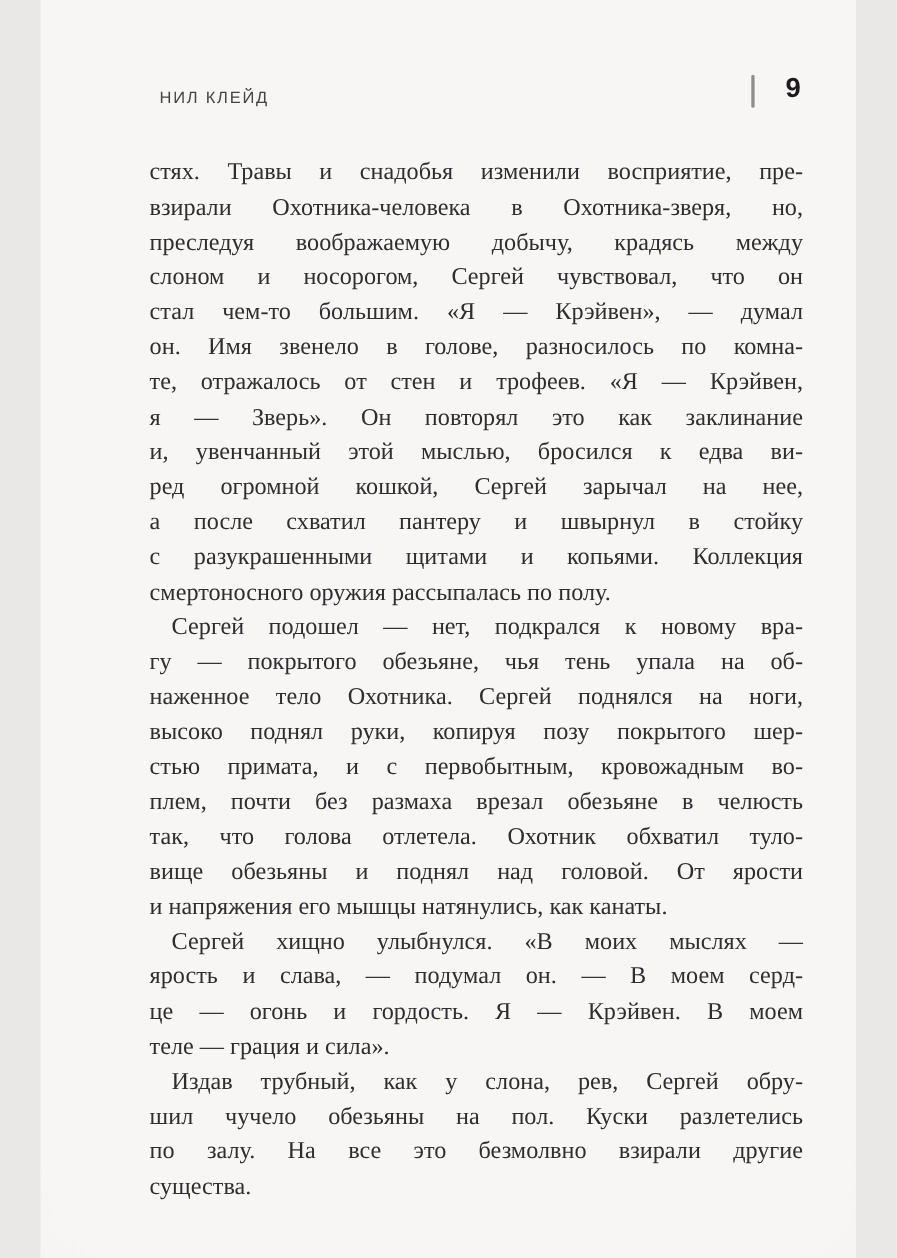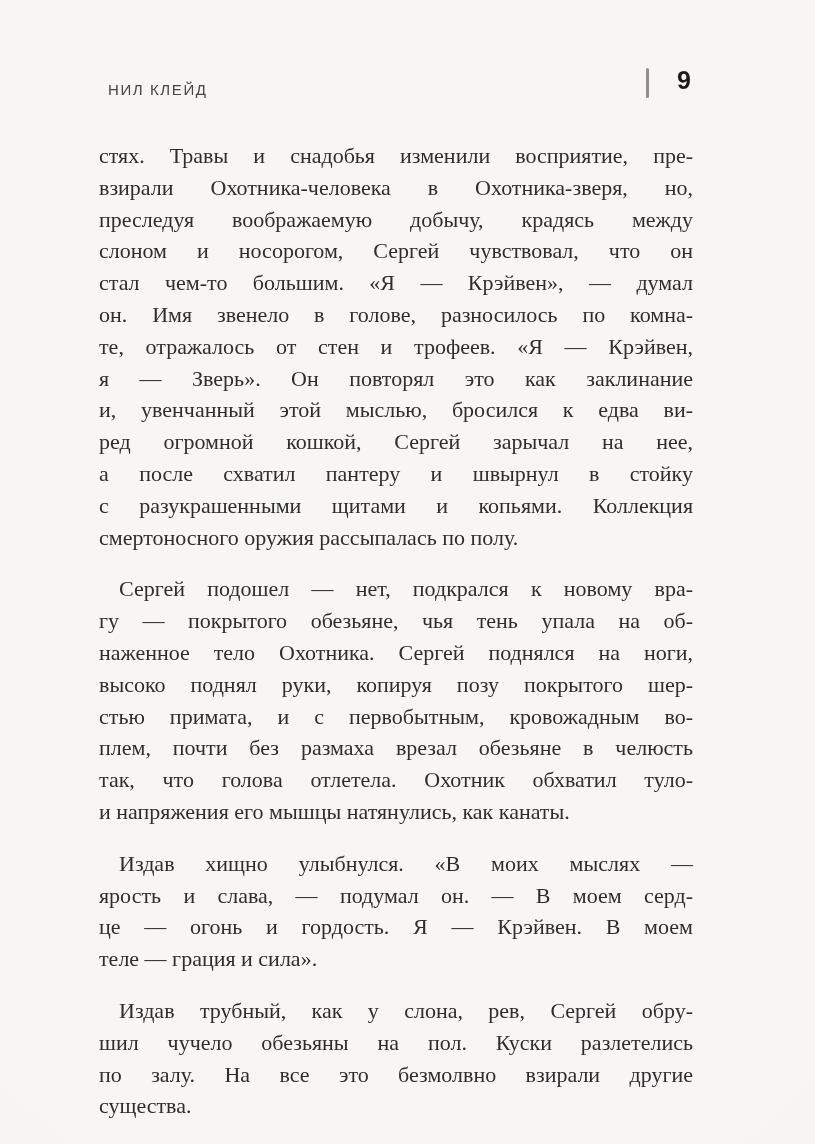--- a/index.html
+++ b/index.html
@@ -2,21 +2,21 @@
 <html lang="ru"><head>
 <meta charset="utf-8">
 <style>
   html, body {
     margin: 0;
     padding: 0;
     background: #e9e8e6;
   }
   .page {
     position: relative;
-    width: 815px;
+    width: 741px;
     height: 1144px;
     margin: 0 auto;
     overflow: hidden;
     background: #f4f3f1;
     background-image: radial-gradient(140% 120% at 50% 42%, #f7f6f4 55%, #eeedeb 100%);
     font-family: "Liberation Serif", serif;
   }
   
   .running-title {
     position: absolute;
@@ -61,21 +61,20 @@
   .line {
     height: 31.8px;
     text-align: justify;
     text-align-last: justify;
   }
   .line.last {
     text-align-last: left;
   }
   .line.indent {
     text-indent: 20px;
-    margin-top: 20px;
   }
 </style>
 </head>
 <body>
 
 <div class="page">
 
   <span class="running-title">НИЛ КЛЕЙД</span>
 
   <span class="pagenum-divider"></span>
@@ -96,22 +95,23 @@
       <div class="line">а после схватил пантеру и швырнул в стойку</div>
       <div class="line">с разукрашенными щитами и копьями. Коллекция</div>
       <div class="line last">смертоносного оружия рассыпалась по полу.</div>
       <div class="line indent">Сергей подошел — нет, подкрался к новому вра-</div>
       <div class="line">гу — покрытого обезьяне, чья тень упала на об-</div>
       <div class="line">наженное тело Охотника. Сергей поднялся на ноги,</div>
       <div class="line">высоко поднял руки, копируя позу покрытого шер-</div>
       <div class="line">стью примата, и с первобытным, кровожадным во-</div>
       <div class="line">плем, почти без размаха врезал обезьяне в челюсть</div>
       <div class="line">так, что голова отлетела. Охотник обхватил туло-</div>
+      <div class="line">вище обезьяны и поднял над головой. От ярости</div>
       <div class="line last">и напряжения его мышцы натянулись, как канаты.</div>
-      <div class="line indent">Издав хищно улыбнулся. «В моих мыслях —</div>
+      <div class="line indent">Сергей хищно улыбнулся. «В моих мыслях —</div>
       <div class="line">ярость и слава, — подумал он. — В моем серд-</div>
       <div class="line">це — огонь и гордость. Я — Крэйвен. В моем</div>
       <div class="line last">теле — грация и сила».</div>
       <div class="line indent">Издав трубный, как у слона, рев, Сергей обру-</div>
       <div class="line">шил чучело обезьяны на пол. Куски разлетелись</div>
       <div class="line">по залу. На все это безмолвно взирали другие</div>
       <div class="line last">существа.</div>
     </div>
 
 </div>

